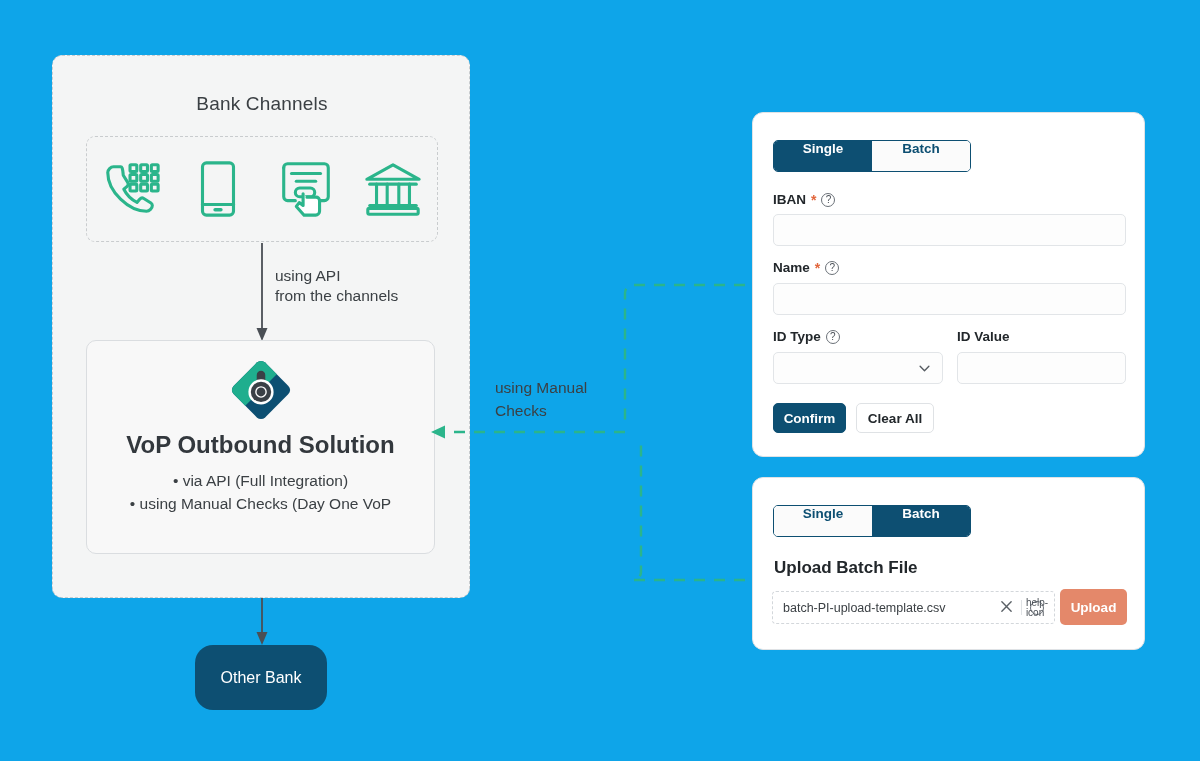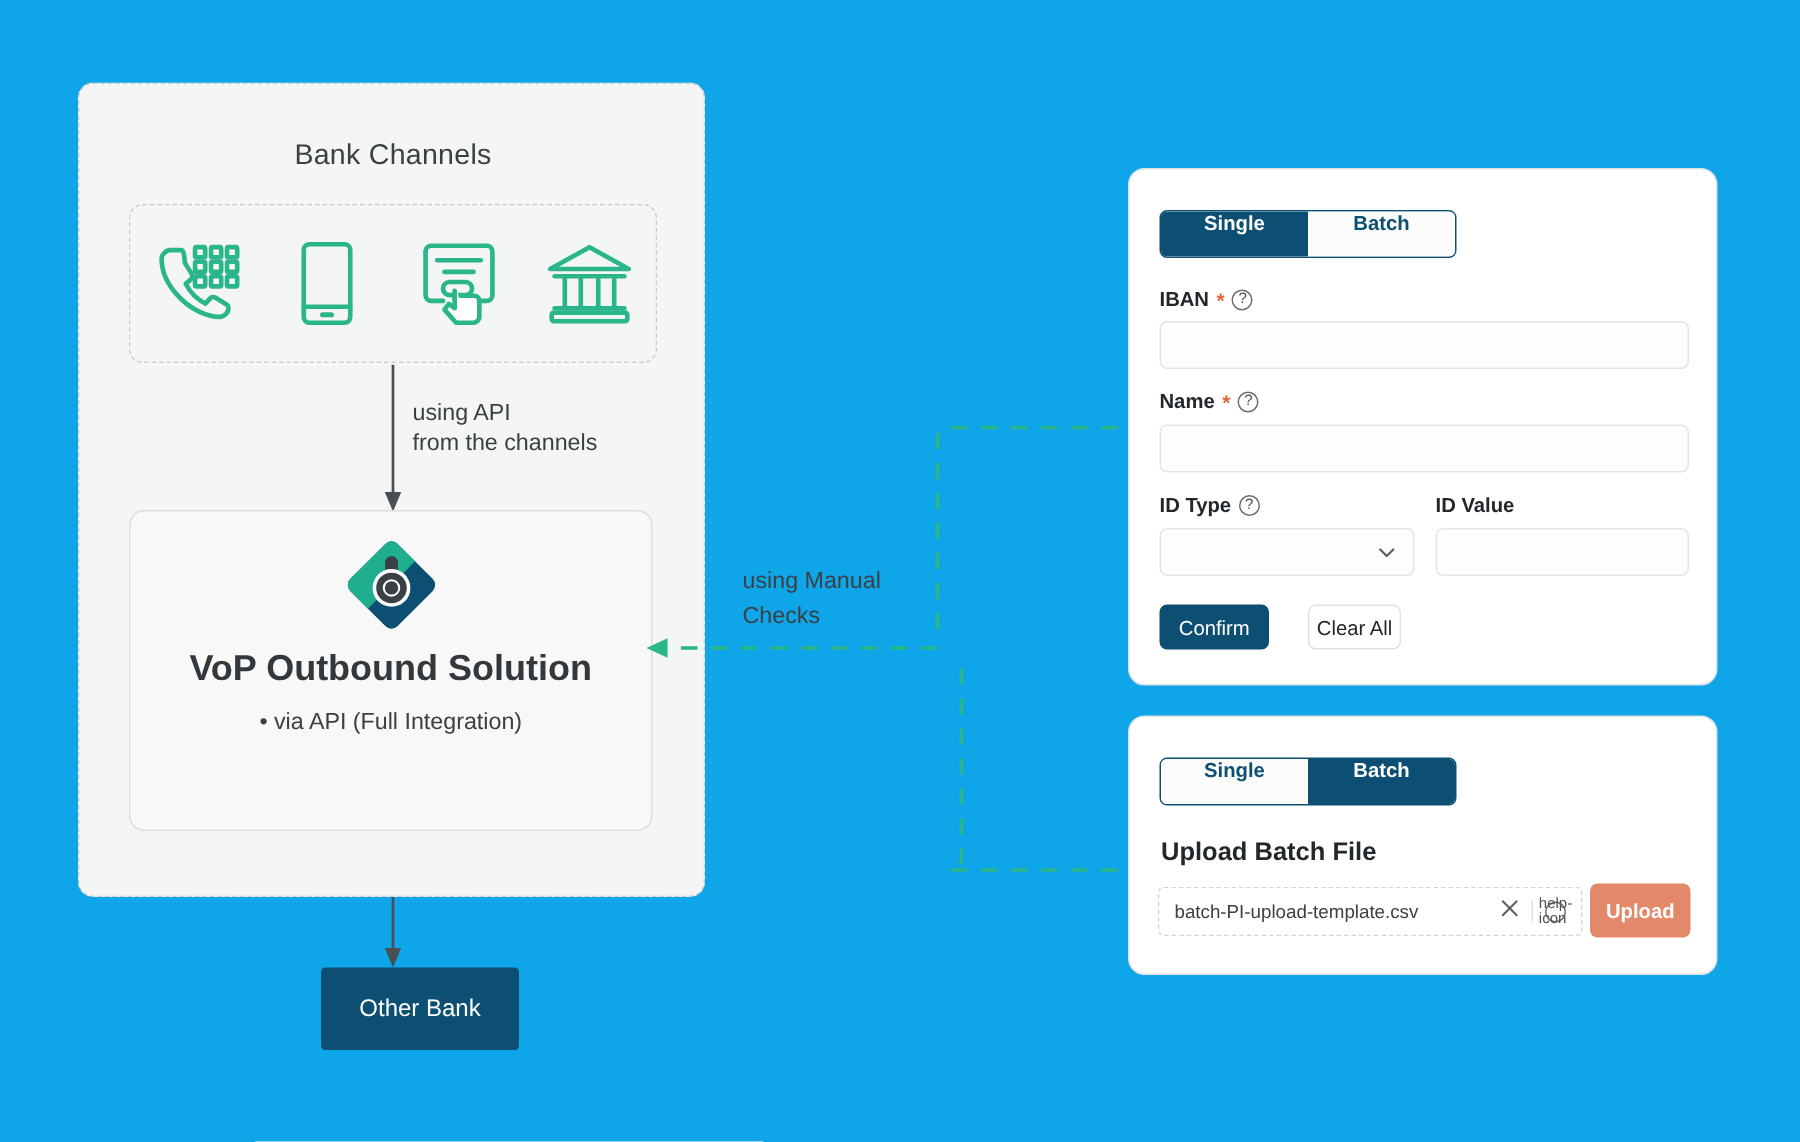--- a/index.html
+++ b/index.html
@@ -88,29 +88,28 @@
 
   
   .arrow-v2 {
     position: absolute;
     left: 253px; top: 598px;
     width: 18px; height: 48px;
   }
   .other-bank {
     position: absolute;
     left: 195px; top: 645px;
-    width: 132px; height: 55px;
+    width: 132px; height: 65px;
     background: #0d4f72;
-    border-radius: 3px;
+    border-radius: 18px;
     color: #ffffff;
     font-size: 16px;
     display: flex;
     align-items: center;
     justify-content: center;
-    margin-left: 19px;
   }
 
   
   .connector {
     position: absolute;
     left: 425px; top: 275px;
     width: 340px; height: 315px;
     pointer-events: none;
   }
   .manual-label {
@@ -185,21 +184,21 @@
   .chev {
     position: absolute;
     right: 12px; top: 12px;
     width: 11px; height: 7px;
   }
   .btn {
     position: absolute;
     height: 30px;
     border-radius: 5px;
     font-size: 13.5px;
-    font-weight: normal;
+    font-weight: bold;
     display: flex; align-items: center; justify-content: center;
     cursor: pointer;
   }
   .btn-primary { background: #0d4f72; color: #ffffff; border: 1px solid #0d4f72; }
   .btn-ghost { background: #ffffff; color: #22272b; border: 1px solid #dfe2e5; }
 
   .upload-title {
     position: absolute;
     left: 21px; top: 80px;
     font-size: 17px; font-weight: bold;
@@ -314,20 +313,21 @@
         <path d="M32 12c-2.4 0-4.4 2-4.4 4.4V31h8.8V16.4C36.4 14 34.4 12 32 12z" fill="#3a4046"></path>
         <circle cx="32" cy="34" r="13" fill="#ffffff"></circle>
         <circle cx="32" cy="34" r="10.5" fill="#3a4046"></circle>
         <circle cx="32" cy="34" r="6" fill="#ffffff"></circle>
         <circle cx="32" cy="34" r="4.6" fill="#3a4046"></circle>
       </svg>
     </div>
     <div class="vop-title">VoP Outbound Solution</div>
     <div class="vop-bullets">
       <div>• via API (Full Integration)</div>
+      <div>• using Manual Checks (Day One VoP</div>
     </div>
   </div>
 
   
   <span>
     <svg class="arrow-v2" viewBox="0 0 18 48">
       <line x1="9" y1="0" x2="9" y2="37" stroke="#4a4f55" stroke-width="1.8"></line>
       <polygon points="9,47 3.5,34 14.5,34" fill="#4a4f55"></polygon>
     </svg>
   </span>
@@ -390,21 +390,21 @@
     </div>
 
     <div class="field-label" style="left:204px; top:216px;">
       <span>ID Value</span>
     </div>
     <input class="txtinput" style="left: 204px; top: 239px; width: 169px;" placeholder="">
 
     <div class="btn btn-primary" style="left:20px; top:290px; width:73px;">
       <span>Confirm</span>
     </div>
-    <div class="btn btn-ghost" style="left:119px; top:290px; width:62px;">
+    <div class="btn btn-ghost" style="left:103px; top:290px; width:78px;">
       <span>Clear All</span>
     </div>
   </div>
 
   
   <div class="panel panel-batch">
 
     <div class="seg">
       <div class="seg-btn inactive">
         <span>Single</span>

